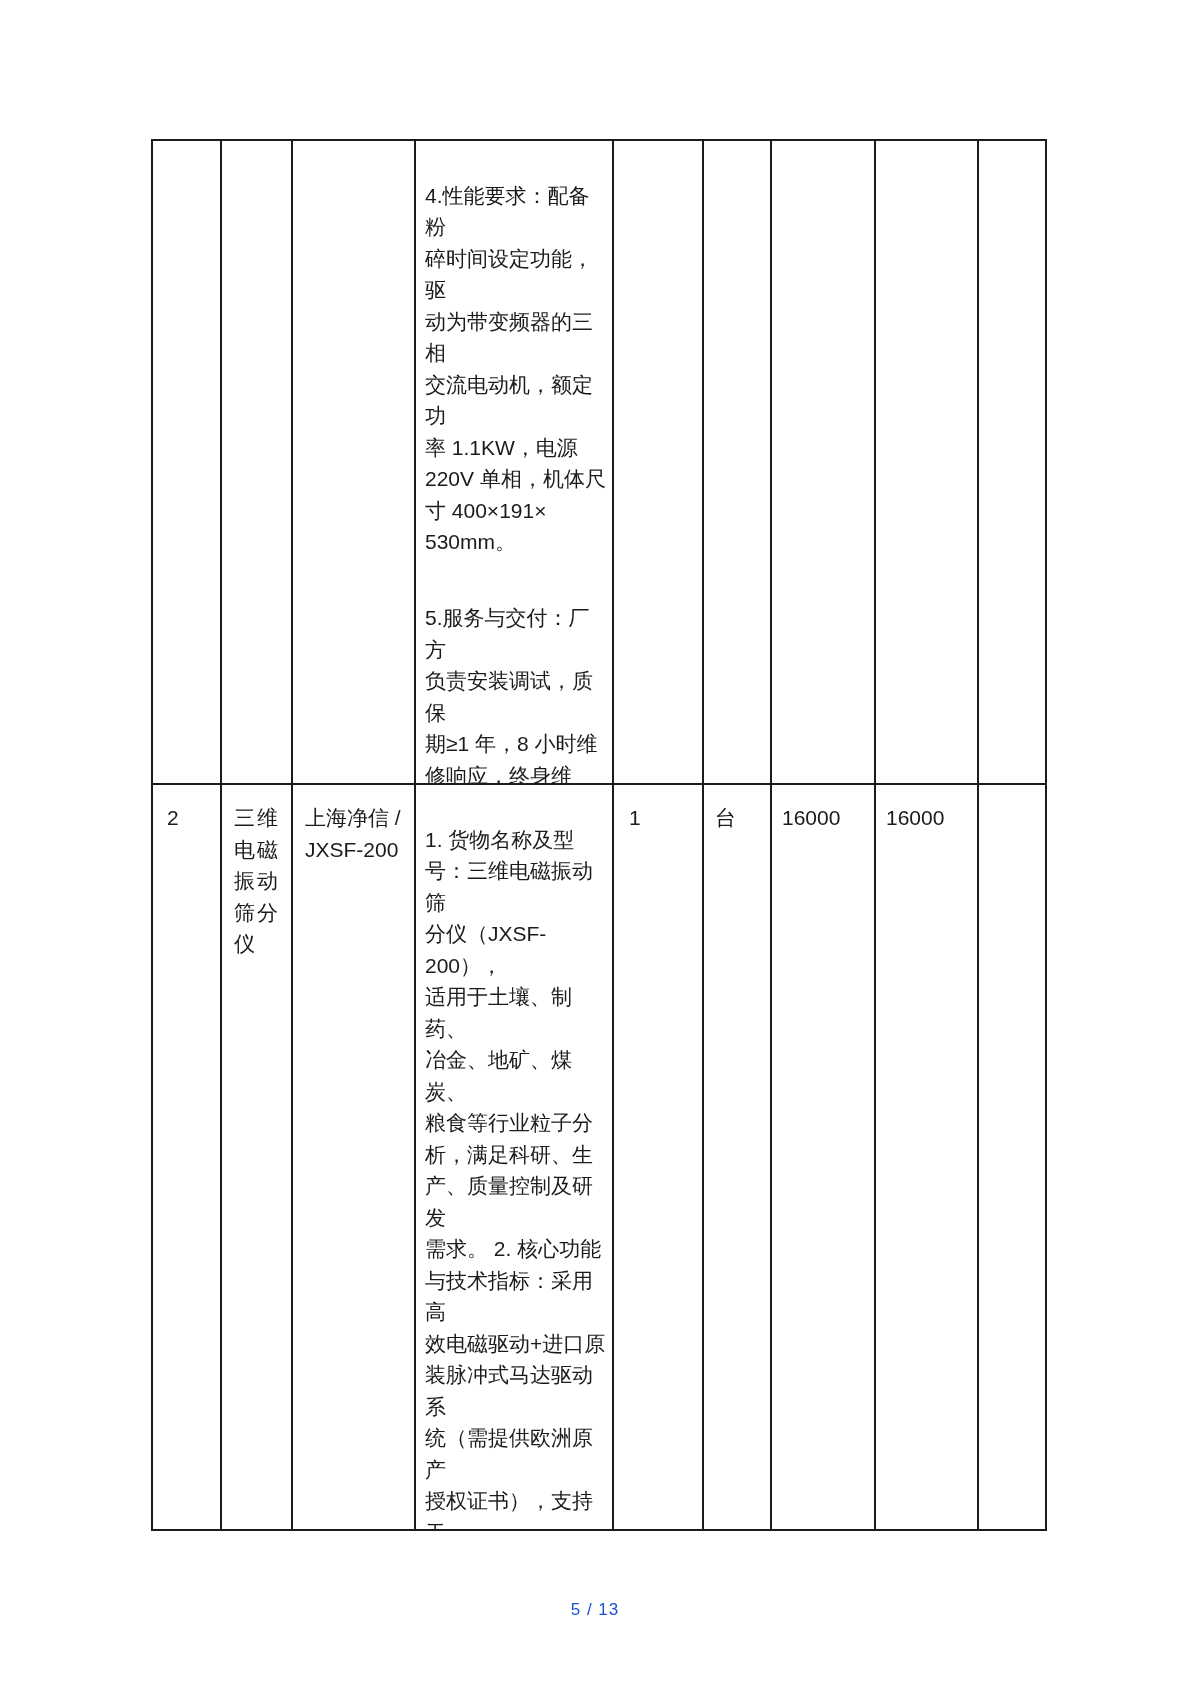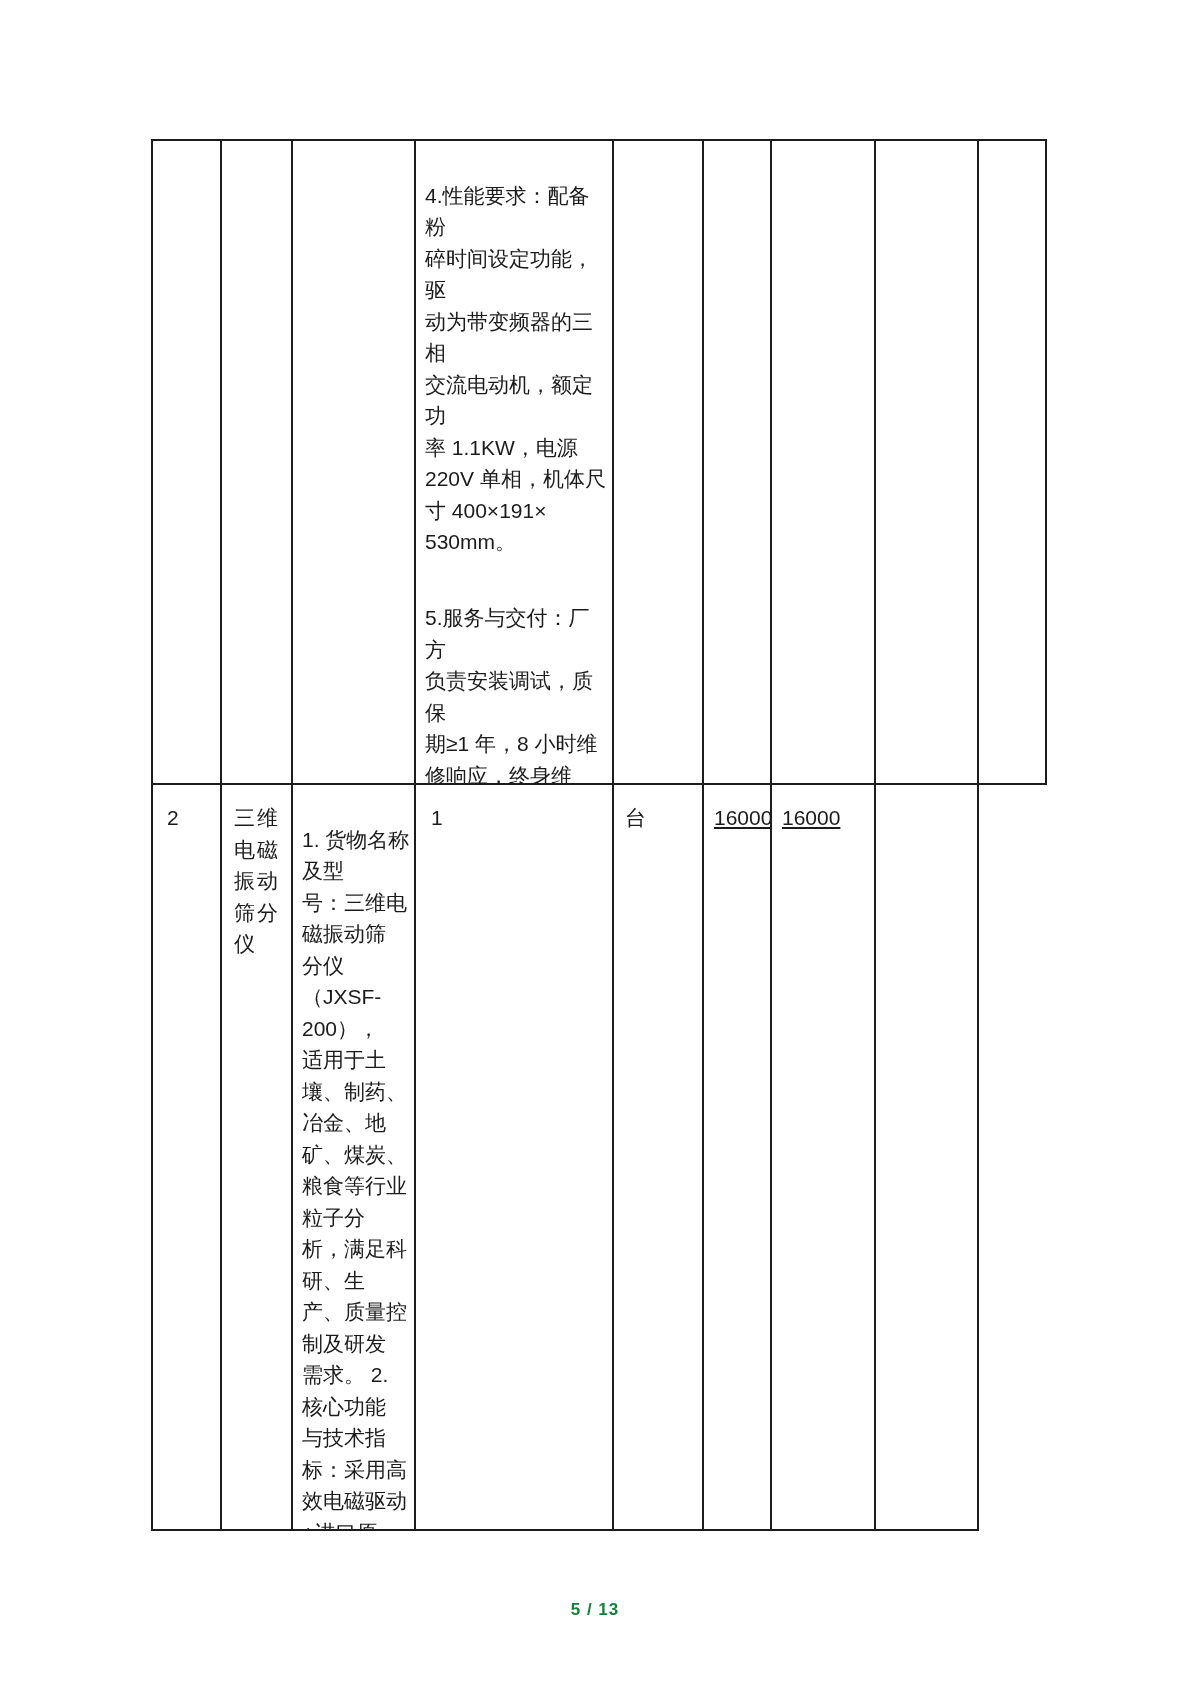--- a/index.html
+++ b/index.html
@@ -36,31 +36,31 @@
     white-space: pre-line;
     overflow: hidden;
   }
   .cell.desc { padding: 7px 4px 0 9px; }
   .cell.desc p { margin: 0 0 13px 0; white-space: pre-line; }
   .cell.no    { padding: 17px 0 0 14px; }
   .cell.name  { padding: 17px 0 0 12px; letter-spacing: 2px; }
   .cell.brand { padding: 17px 0 0 12px; }
   .cell.qty   { padding: 17px 0 0 15px; }
   .cell.unit  { padding: 17px 0 0 11px; }
-  .cell.price { padding: 17px 0 0 10px; text-decoration: underline; }
+  .cell.price { padding: 17px 0 0 10px; }
   .page-footer {
     position: absolute;
     left: 0;
     top: 1600px;
     width: 100%;
     text-align: center;
     font-size: 17px;
-    font-weight: bold;
+    font-weight: normal;
     letter-spacing: 1px;
-    color: #15803d;
+    color: #1d4ed8;
   }
 </style>
 </head>
 <body>
 
 <div class="page">
 
   <div class="doc-table">
 
     <div class="cell no"></div>
@@ -89,20 +89,22 @@
     <div class="cell price"></div>
     <div class="cell price"></div>
     <div class="cell"></div>
 
     <div class="cell no">2</div>
     <div class="cell name">三维
 电磁
 振动
 筛分
 仪</div>
+    <div class="cell brand">上海净信 /
+JXSF-200</div>
     <div class="cell desc">
       <p>1.  货物名称及型
 号：三维电磁振动筛
 分仪（JXSF-200），
 适用于土壤、制药、
 冶金、地矿、煤炭、
 粮食等行业粒子分
 析，满足科研、生
 产、质量控制及研发
 需求。 2. 核心功能

